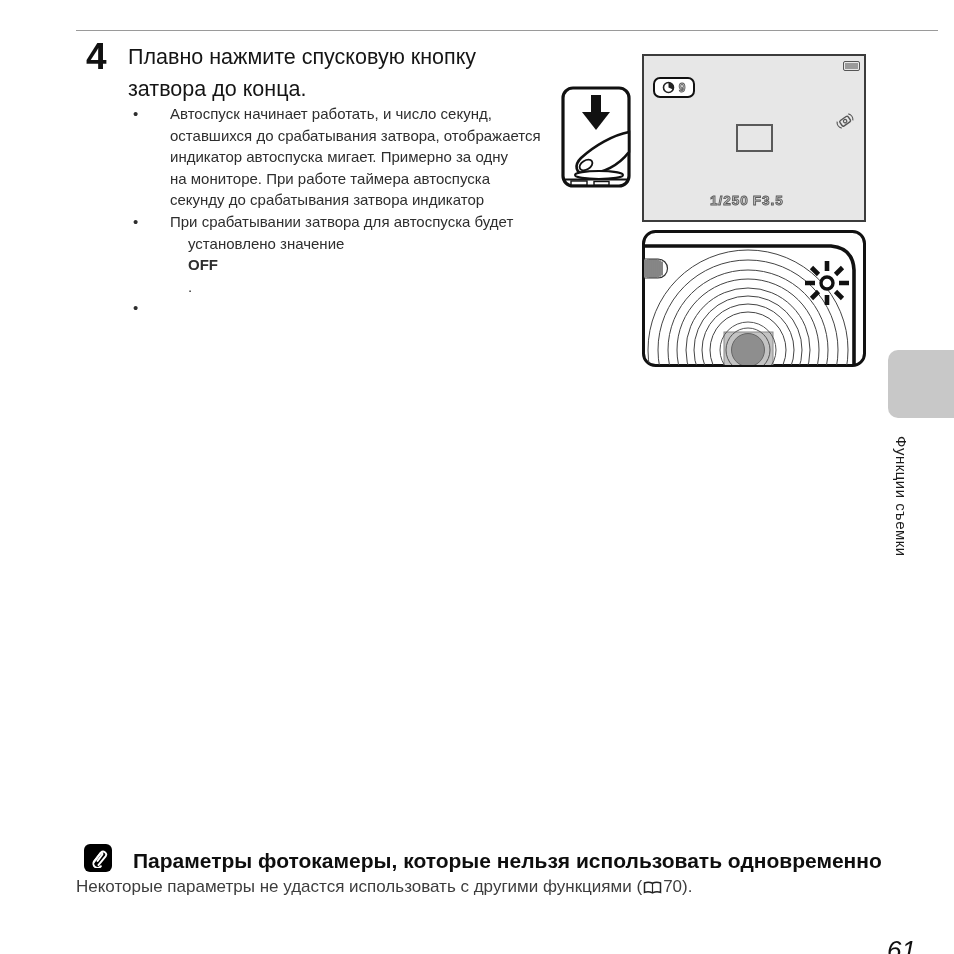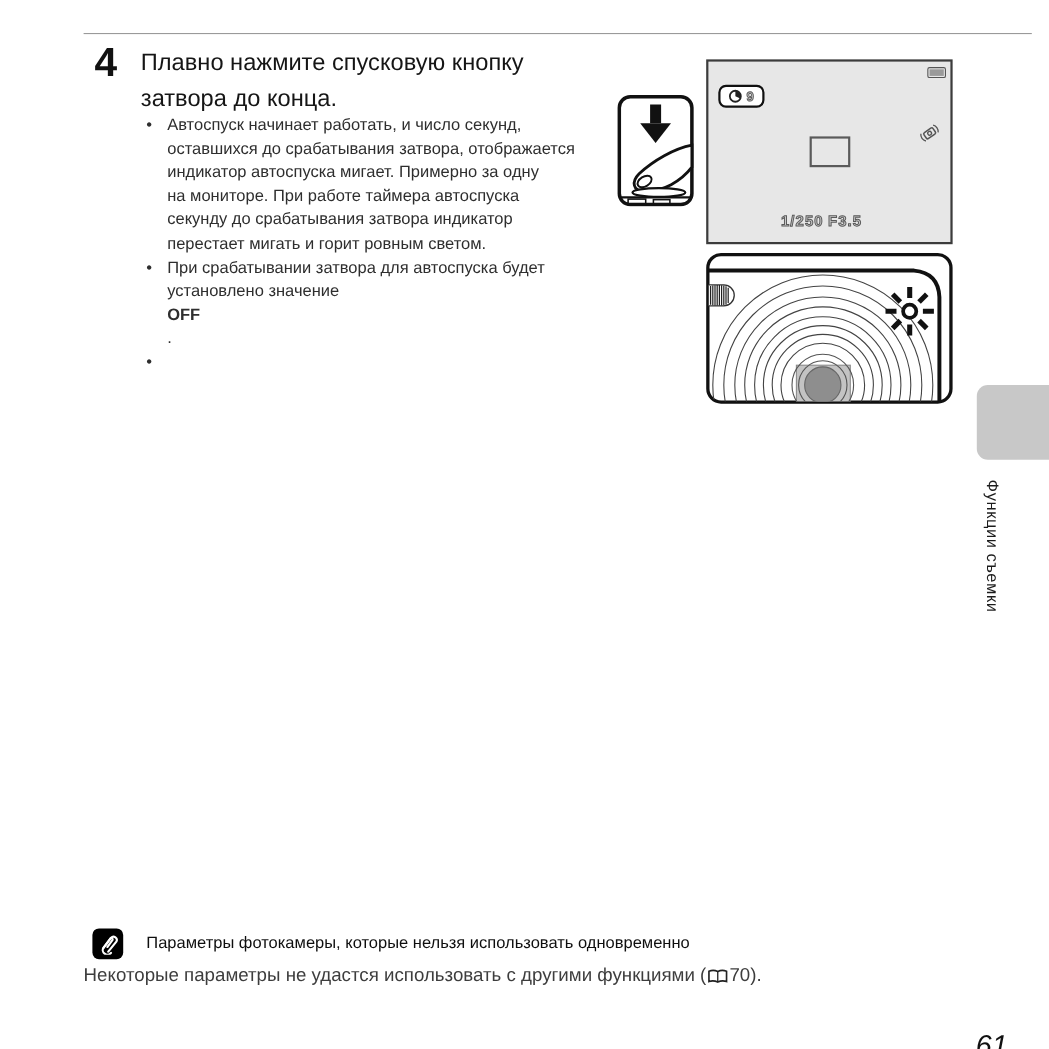--- a/index.html
+++ b/index.html
@@ -9,21 +9,21 @@
   #page { position:relative; width:954px; height:954px; background:#fff; }
 
   .rule-top { left:76px; top:30px; width:862px; height:1px; background:#9a9a9a; }
 
   .step-number { left:86px; top:36px; font-size:37px; font-weight:bold; color:#111; }
   .step-title { left:128px; top:41px; width:440px; font-size:21.5px; line-height:32px; color:#151515; }
 
   .bullets { left:133px; top:103px; width:436px; font-size:15px; line-height:21.6px; color:#2e2e2e; }
   .bullet { display:flex; }
   .bullet .dot { width:19px; flex:0 0 19px; }
-  .bullet .lines span { display:block; }
+  .bullet .lines span { display:block;margin-left:18px; }
   .b-bold { font-weight:bold; display:inline !important; }
 
   
   .press-box { left:561px; top:86px; }
 
   
   .lcd { left:642px; top:54px; width:224px; height:168px; background:#e7e7e7;
          border:2px solid #3c3c3c; }
   .timer-badge { left:9px; top:21px; width:42px; height:21px; background:#fff;
                  border:2.5px solid #111; border-radius:7px; display:flex;
@@ -43,21 +43,21 @@
 
   
   .side-tab { left:888px; top:350px; width:66px; height:68px; background:#c8c8c8;
               border-radius:10px 0 0 10px; }
   .side-label { left:893px; top:436px; height:160px; writing-mode:vertical-rl;
                 font-size:15px; color:#1c1c1c; letter-spacing:0.5px; }
 
   
   .note-icon { left:84px; top:844px; width:28px; height:28px; background:#000;
                border-radius:6px; display:flex; align-items:center; justify-content:center; }
-  .note-title { left:133px; top:849px; font-size:15px; font-weight:normal; color:#0e0e0e; }
+  .note-title { left:133px; top:849px; font-size:21px; font-weight:bold; color:#0e0e0e; }
   .note-body { left:76px; top:877px; font-size:17px; color:#3d3d3d;
                display:flex; align-items:center; }
   .book-icon { margin:0 1px; position:relative; top:1px; }
 
   .page-number { left:846px; top:890px; width:70px; text-align:right;
                  font-size:26px; font-style:italic; color:#111;margin-top:45px; }
 
   svg { display:block; }
 </style>
 </head>
@@ -75,21 +75,20 @@
 
   <div class="abs bullets">
     <div class="bullet">
       <span class="dot">•</span>
       <span class="lines">
         <span>Автоспуск начинает работать, и число секунд,</span>
         <span>оставшихся до срабатывания затвора, отображается</span>
         <span>индикатор автоспуска мигает. Примерно за одну</span>
         <span>на мониторе. При работе таймера автоспуска</span>
         <span>секунду до срабатывания затвора индикатор</span>
-        <span>перестает мигать и горит ровным светом.</span>
       </span>
     </div>
     <div class="bullet">
       <span class="dot">•</span>
       <span class="lines">
         <span>При срабатывании затвора для автоспуска будет</span>
         <span><span>установлено значение </span><span class="b-bold">OFF</span><span>.</span></span>
       </span>
     </div>
     <div class="bullet">

